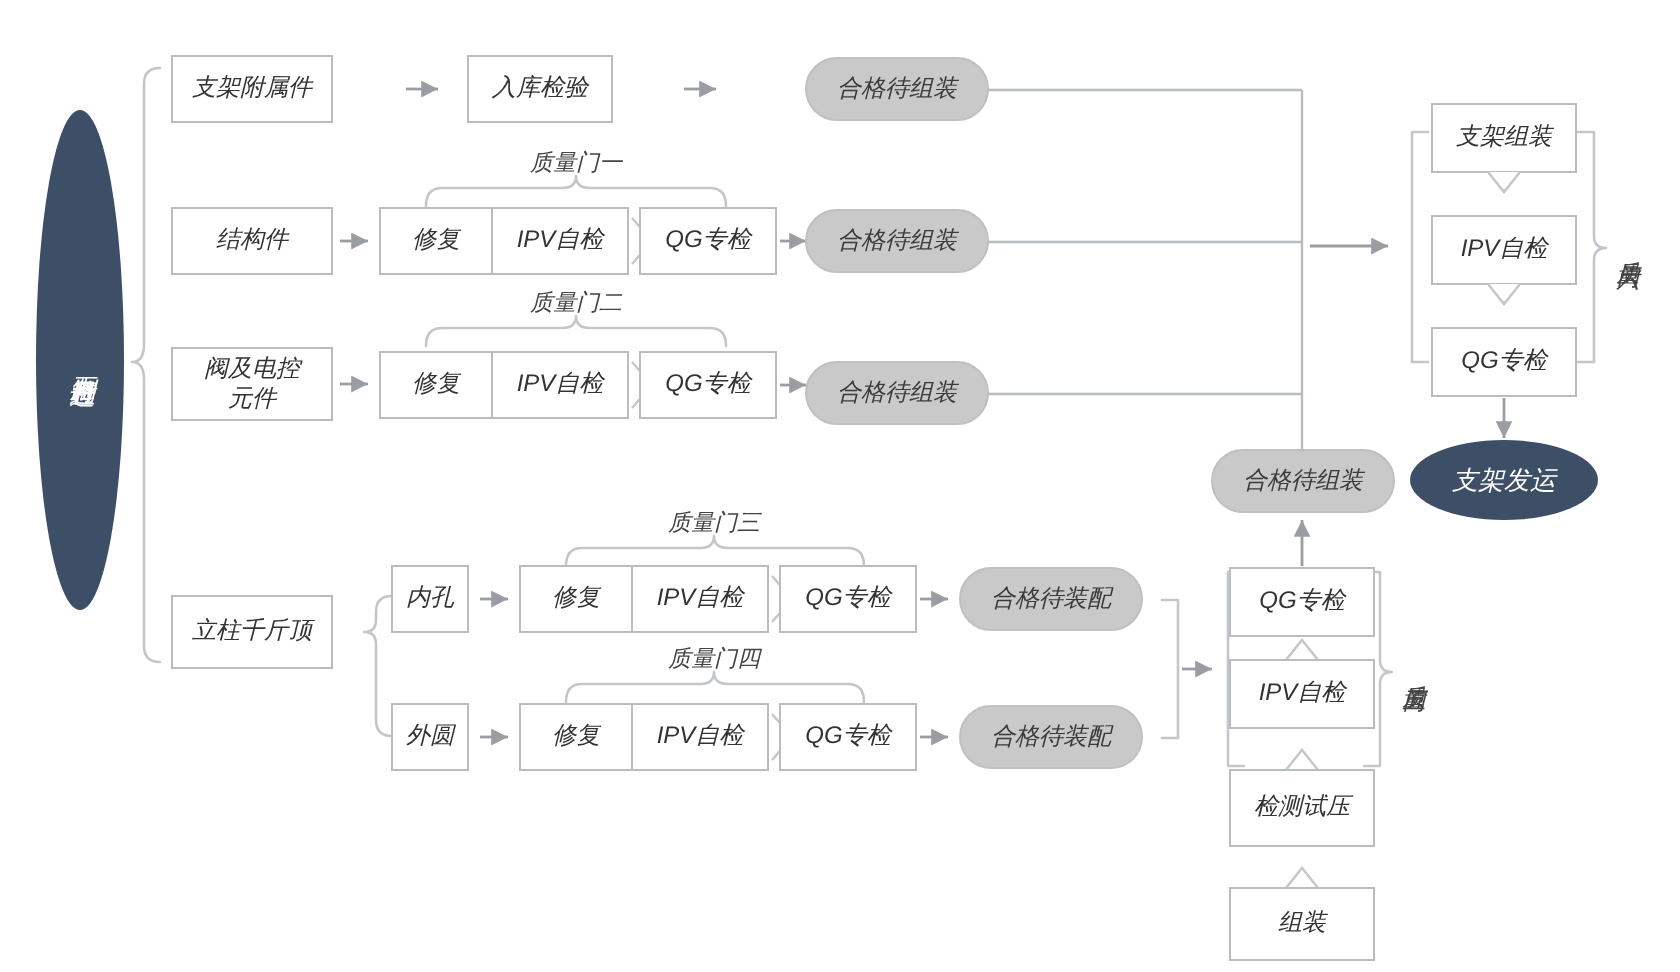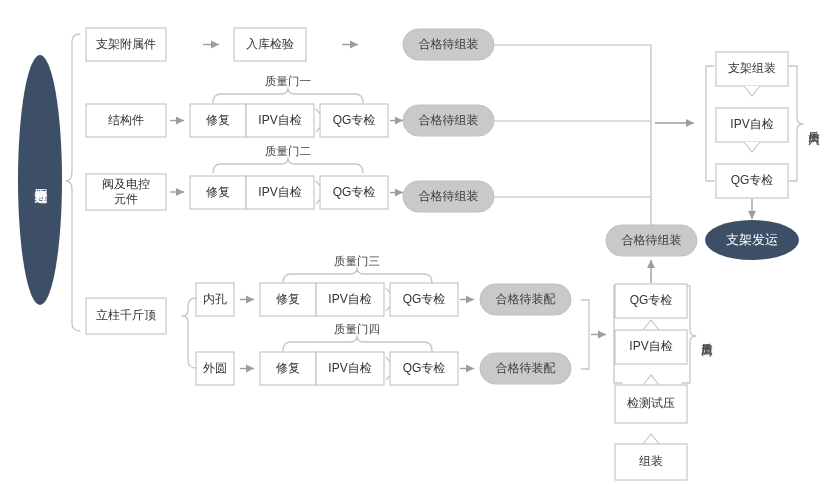--- a/index.html
+++ b/index.html
@@ -1,18 +1,18 @@
 <!DOCTYPE html>
 <html><head>
 <meta charset="utf-8">
 <style>
   html,body{margin:0;padding:0;background:#ffffff;}
   body{width:840px;height:486px;overflow:hidden;
        font-family:"Liberation Sans","DejaVu Sans",sans-serif;}
-  #stage{position:relative;width:840px;height:380px;}
+  #stage{position:relative;width:840px;height:380px;font-style:italic;}
   svg#canvas{position:absolute;left:0;top:0;width:840px;height:486px;}
   .bx{fill:#ffffff;stroke:#b9bcc0;stroke-width:1;}
   .pill{fill:#c9c9c9;stroke:#c0c0c0;stroke-width:1;}
   .ell{fill:#3d4f66;stroke:none;}
   .ln{stroke:#b9bcc0;stroke-width:1.2;fill:none;}
   .brc{stroke:#c3c6ca;stroke-width:1.3;fill:none;stroke-linecap:round;stroke-linejoin:round;}
   .chev{stroke:#c3c6ca;stroke-width:1.2;fill:#ffffff;}
   .arw{stroke:#9a9ea3;stroke-width:1.4;fill:none;}
   .arwh{fill:#9a9ea3;}
   text{font-family:"Liberation Sans","DejaVu Sans",sans-serif;fill:#333333;}

